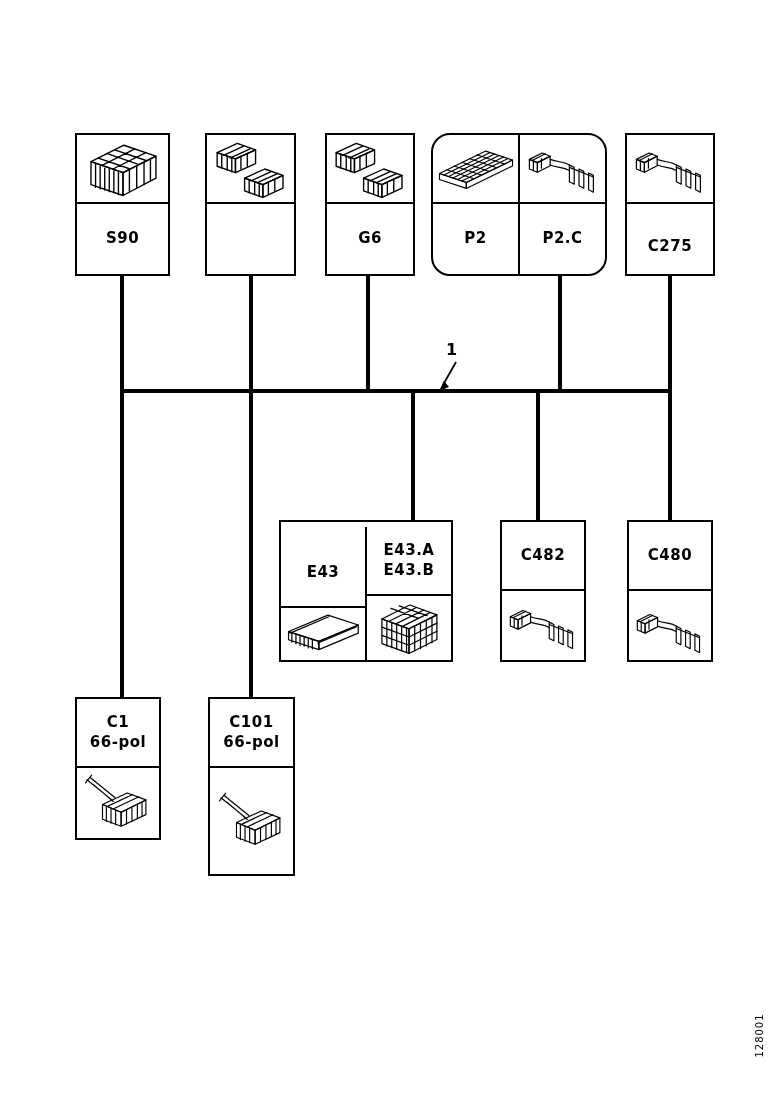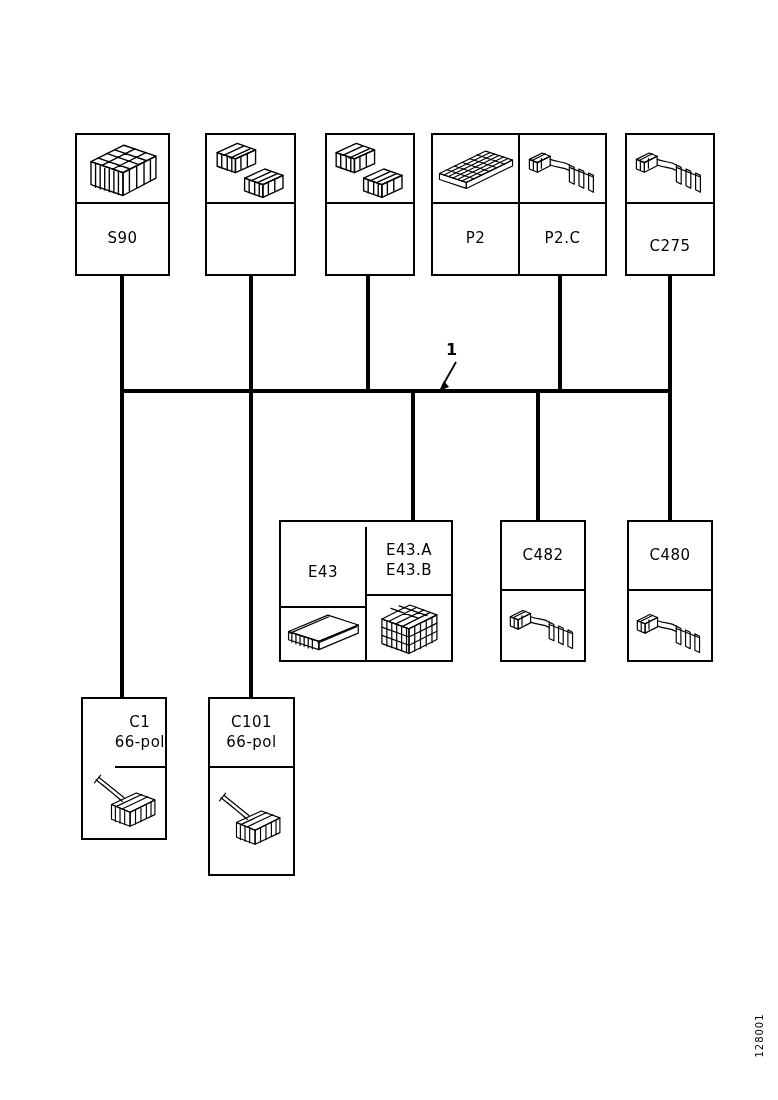--- a/index.html
+++ b/index.html
@@ -16,21 +16,21 @@
   .col { flex:1 1 0; display:flex; flex-direction:column; }
   .col + .col { border-left:2px solid #000; }
   .cell {
     box-sizing:border-box; display:flex; align-items:center; justify-content:center;
     flex-direction:column; overflow:hidden;
   }
   .cell.h-img { height:69px; }
   .cell.h-lbl { flex:1 1 auto; }
   .split-b { border-bottom:2px solid #000; }
   .label {
-    font-size:15px; font-weight:normal; letter-spacing:0.5px; line-height:1.3;
+    font-size:15px; font-weight:bold; letter-spacing:0.5px; line-height:1.3;
     text-align:center; white-space:nowrap;
   }
   .icon svg { display:block; }
   .callout-num { position:absolute; font-size:16px; font-weight:bold; z-index:2; }
   .footer-code {
     position:absolute; left:724px; top:1030px; width:70px; text-align:center;
     font-size:10px; letter-spacing:1px; transform:rotate(-90deg); transform-origin:center;
     color:#000;
   }
   .arrow-overlay { position:absolute; left:0; top:0; z-index:2; pointer-events:none; }
@@ -103,23 +103,26 @@
           <polygon points="8,17 28,24 28,39 8,32"></polygon>
           <polygon points="28,24 50,14 50,29 28,39"></polygon>
           <path d="M15 20 L37 10 M22 23 L44 13 M13 19 V34 M19 21 V36 M24 23 V38 M34 21 V35 M41 18 V32"></path>
           <polygon points="38,45 60,35 80,42 58,52"></polygon>
           <polygon points="38,45 58,52 58,66 38,59"></polygon>
           <polygon points="58,52 80,42 80,56 58,66"></polygon>
           <path d="M45 48 L67 38 M52 50 L74 40 M43 47 V61 M49 49 V63 M54 51 V65 M64 49 V62 M71 46 V59"></path>
         </g>
       </svg>
     </div>
-  </div>
-
-  <div class="cbox cols" style="left:431px; top:133px; width:176px; height:143px;">
+    <div class="cell h-lbl">
+        <span class="label">G6</span>
+      </div>
+  </div>
+
+  <div class="cbox cols" style="left:431px; top:133px; width:176px; height:143px;border-radius:19px;">
     <div class="col">
       <div class="cell h-img split-b icon">
         <svg width="82" height="56" viewBox="0 0 110 72">
           <g class="ink">
             <polygon points="6,42 68,12 104,24 42,54"></polygon>
             <polygon points="6,42 42,54 42,62 6,50"></polygon>
             <polygon points="42,54 104,24 104,32 42,62"></polygon>
             <path d="M12 44 L74 14 M18 46 L80 16 M24 48 L86 18 M30 50 L92 20 M36 52 L98 22"></path>
             <path d="M16 37 L52 49 M26 32 L62 44 M36 27 L72 39 M46 22 L82 34 M56 17 L92 29"></path>
           </g>
@@ -249,21 +252,21 @@
           <path d="M34 31 C 44 35, 50 33, 58 38"></path>
           <path d="M58 31 V52 L64 55 V34 Z"></path>
           <path d="M70 36 V57 L76 60 V39 Z"></path>
           <path d="M82 41 V62 L88 65 V44 Z"></path>
           <path d="M58 34 L88 46"></path>
         </g>
       </svg>
     </div>
   </div>
 
-  <div class="cbox" style="left:81px; top:697px; width:86px; height:143px;align-items:flex-end;">
+  <div class="cbox" style="left:75px; top:697px; width:86px; height:143px;">
     <div class="cell h-img split-b">
       <span class="label">C1</span>
       <span class="label">66-pol</span>
     </div>
     <div class="cell h-lbl icon">
       <svg width="76" height="62" viewBox="0 0 92 80">
         <g class="ink">
           <path d="M6 10 L38 36 M10 7 L42 33 M14 16 L40 38"></path>
           <path d="M4 14 L12 4"></path>
           <polygon points="26,42 58,27 82,36 50,52"></polygon>

